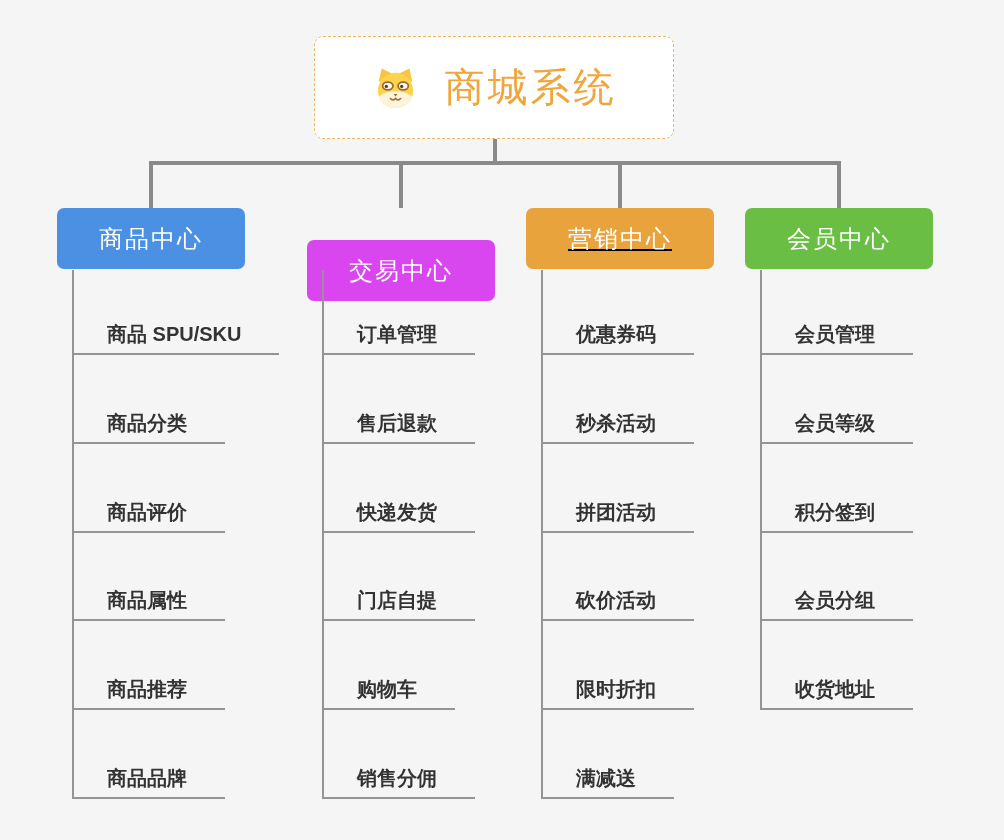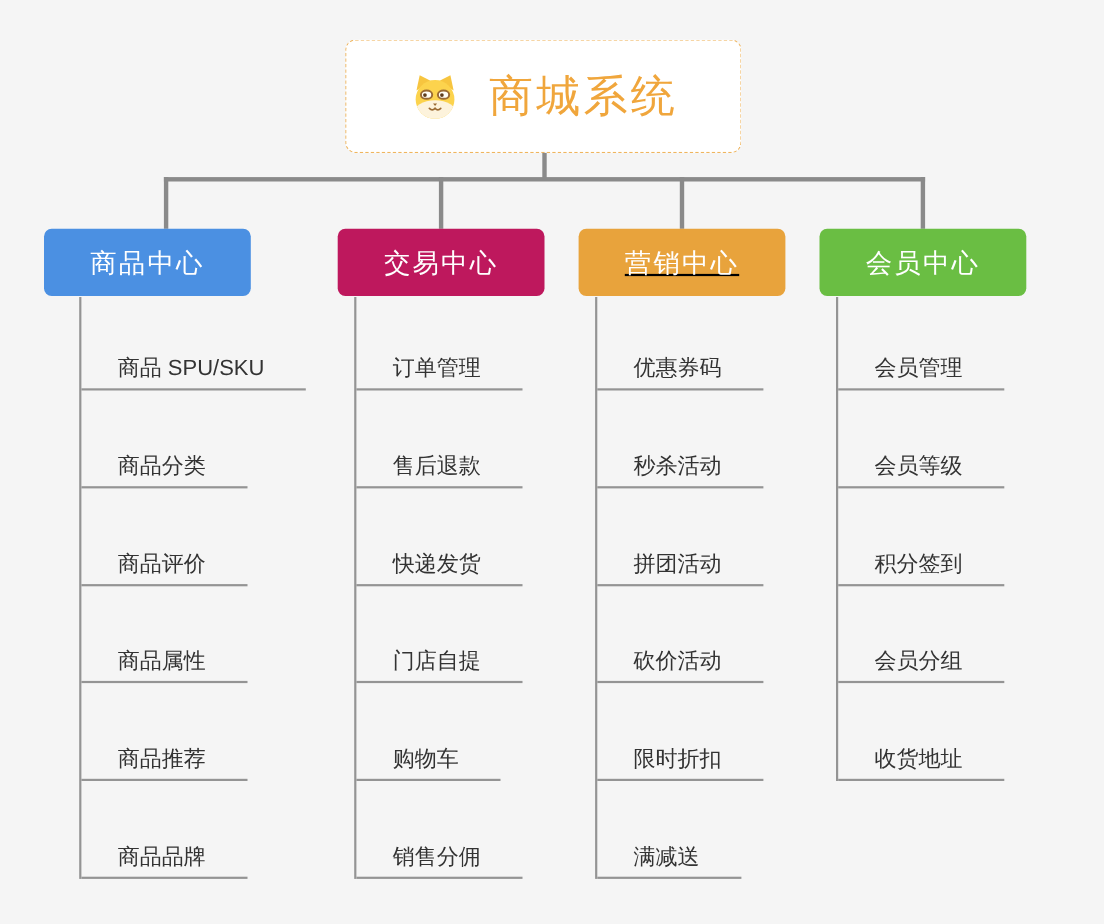--- a/index.html
+++ b/index.html
@@ -68,20 +68,21 @@
   
   .branch-column {
     position: absolute;
     top: 270px;
     border-left: 2px solid #949494;
   }
   .leaf {
     height: 88.8px;
     display: flex;
     align-items: flex-end;
+    font-weight: bold;
   }
   .leaf:first-child { height: 85px; }
   .leaf-label {
     display: inline-block;
     border-bottom: 2px solid #949494;
     padding: 0 38px 5px 33px;
     font-size: 20px;
     color: #333333;
     white-space: nowrap;
   }
@@ -110,21 +111,21 @@
       </svg>
     </span>
     <span class="root-title" style="color: rgb(240, 166, 60);">商城系统</span>
   </div>
 
   <div class="connector root-stub" style="background: rgb(138, 138, 138);"></div>
   <div class="connector bus-line" style="background: rgb(138, 138, 138);"></div>
 
   <div id="branches">
       <div class="connector drop-line" style="left: 149px; background: rgb(138, 138, 138);"></div>
-      <div class="branch-header" style="left: 40px; background: rgb(75, 144, 226);">
+      <div class="branch-header" style="left: 57px; background: rgb(75, 144, 226);">
         <span>商品中心</span>
       </div>
       <div class="branch-column" style="left: 72px;">
         <div class="leaf">
           <span class="leaf-label">商品 SPU/SKU</span>
         </div>
         <div class="leaf">
           <span class="leaf-label">商品分类</span>
         </div>
         <div class="leaf">
@@ -134,21 +135,21 @@
           <span class="leaf-label">商品属性</span>
         </div>
         <div class="leaf">
           <span class="leaf-label">商品推荐</span>
         </div>
         <div class="leaf">
           <span class="leaf-label">商品品牌</span>
         </div>
       </div>
       <div class="connector drop-line" style="left: 399px; background: rgb(138, 138, 138);"></div>
-      <div class="branch-header" style="left: 307px; background: #be185d;">
+      <div class="branch-header" style="left: 307px; background: #d946ef; margin-top: 32px;">
         <span>交易中心</span>
       </div>
       <div class="branch-column" style="left: 322px;">
         <div class="leaf">
           <span class="leaf-label">订单管理</span>
         </div>
         <div class="leaf">
           <span class="leaf-label">售后退款</span>
         </div>
         <div class="leaf">

